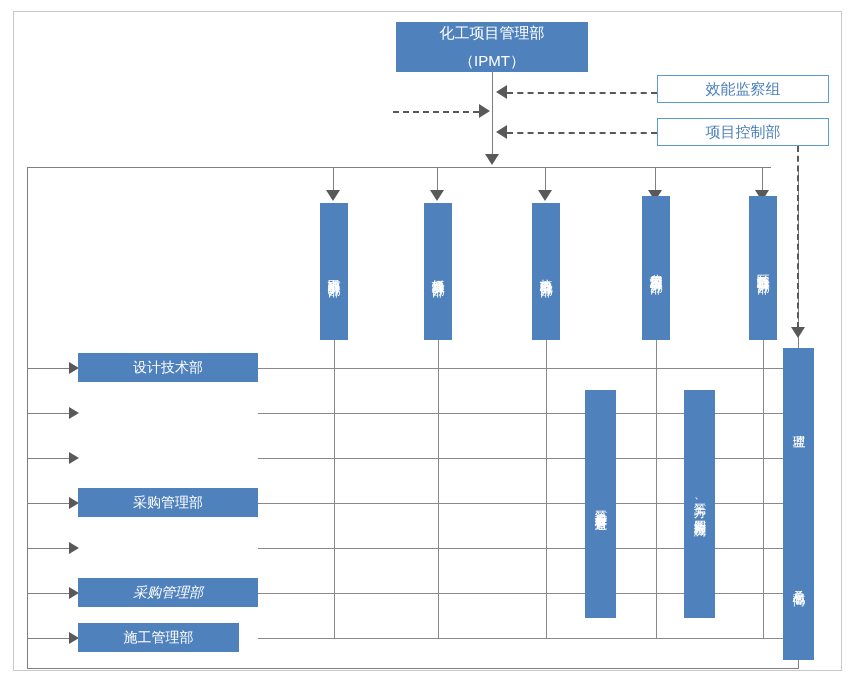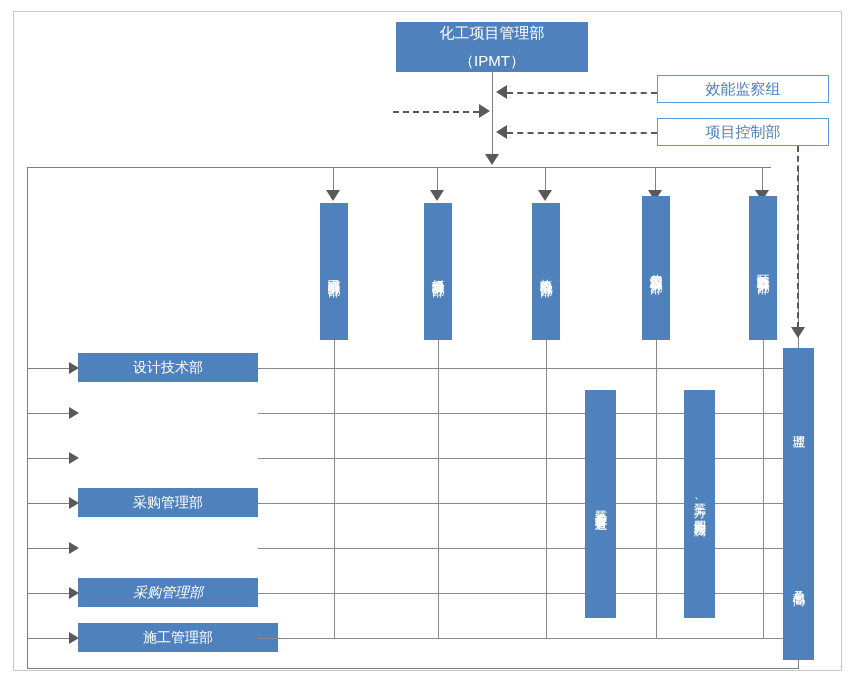--- a/index.html
+++ b/index.html
@@ -149,21 +149,21 @@
 
   <div class="hline" style="left:27px;top:593px;width:43px;"></div>
   <div class="arr arr-right-sm" style="left:69px;top:587px;"></div>
   <div class="box box-fill b-dept" style="left:78px;top:578px;width:180px;height:29px;font-style:italic;">
     <span>采购管理部</span>
   </div>
   <div class="hline-thin" style="left:258px;top:593px;width:548px;"></div>
 
   <div class="hline" style="left:27px;top:638px;width:43px;"></div>
   <div class="arr arr-right-sm" style="left:69px;top:632px;"></div>
-  <div class="box box-fill b-dept" style="left:78px;top:623px;width:200px;height:29px;">
+  <div class="box box-fill b-dept" style="left:78px;top:623px;width:161px;height:29px;">
     <span>施工管理部</span>
   </div>
   <div class="hline-thin" style="left:258px;top:638px;width:548px;"></div>
 
   <div class="box box-fill vert-sm" style="left:585px;top:390px;width:31px;height:228px;">
     <span>第三方设备材料监造</span>
   </div>
   <div class="box box-fill vert-sm" style="left:684px;top:390px;width:31px;height:228px;">
     <span>第三方、第四方检测</span>
   </div>

